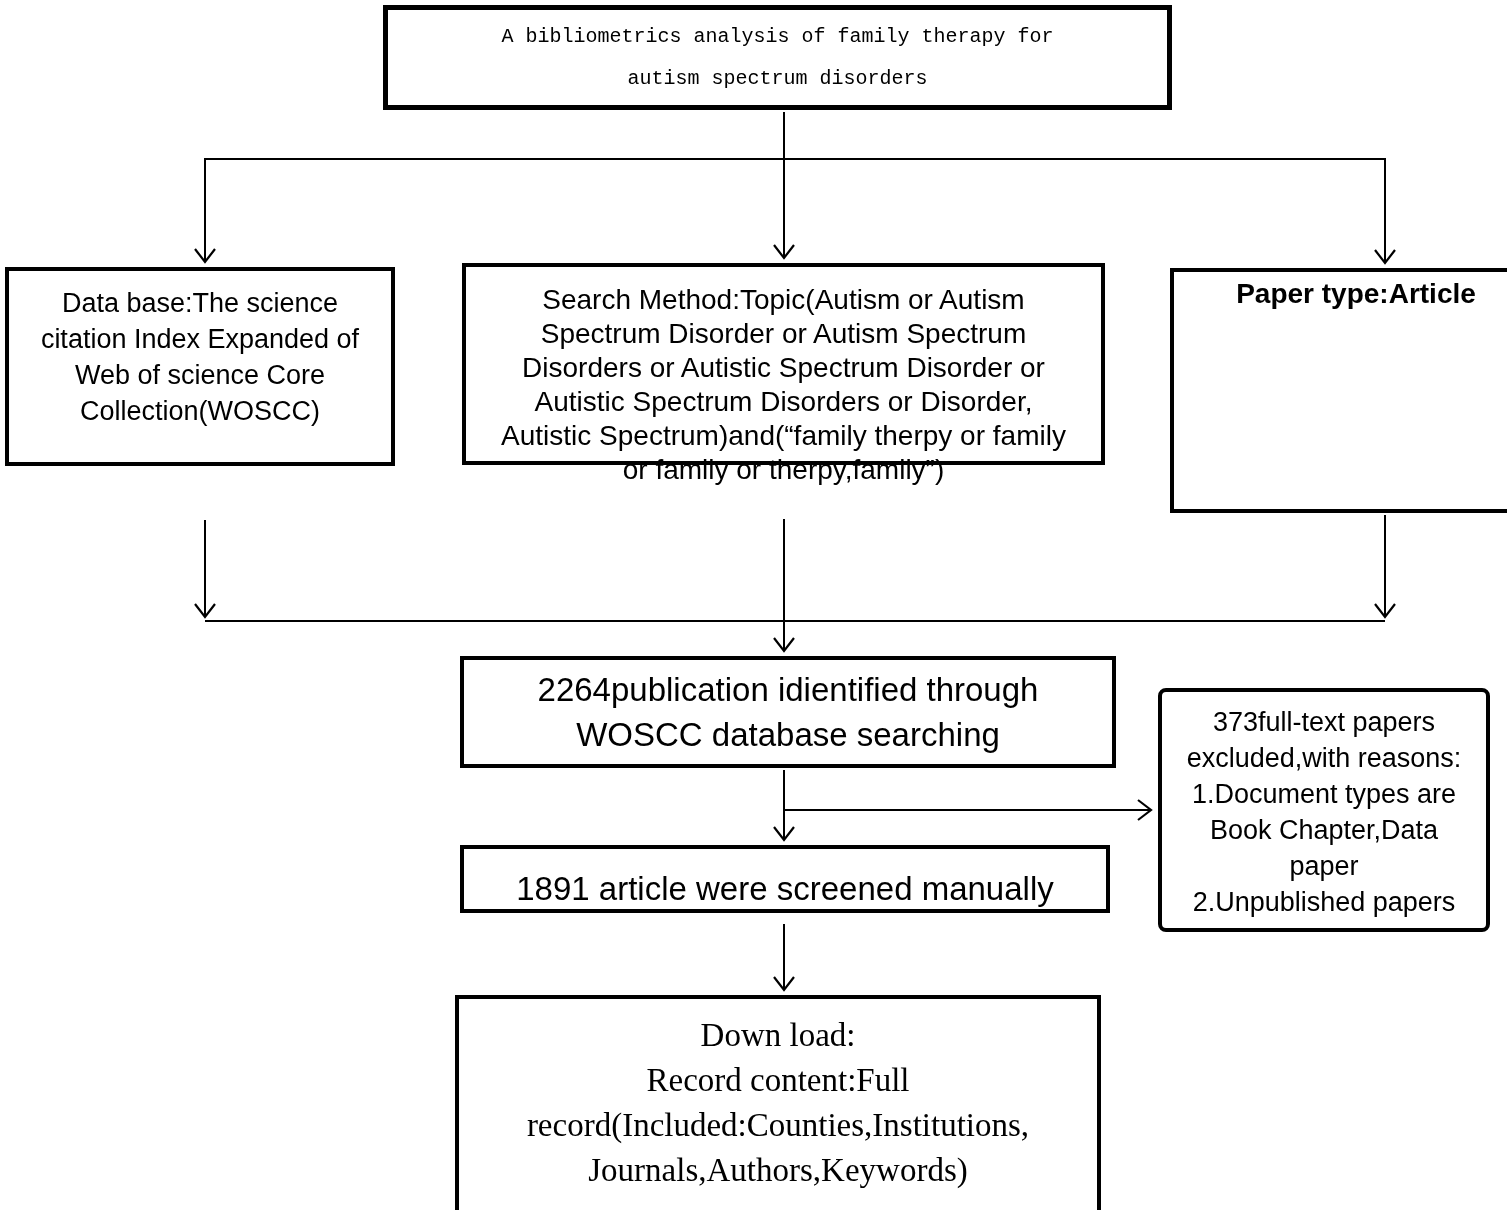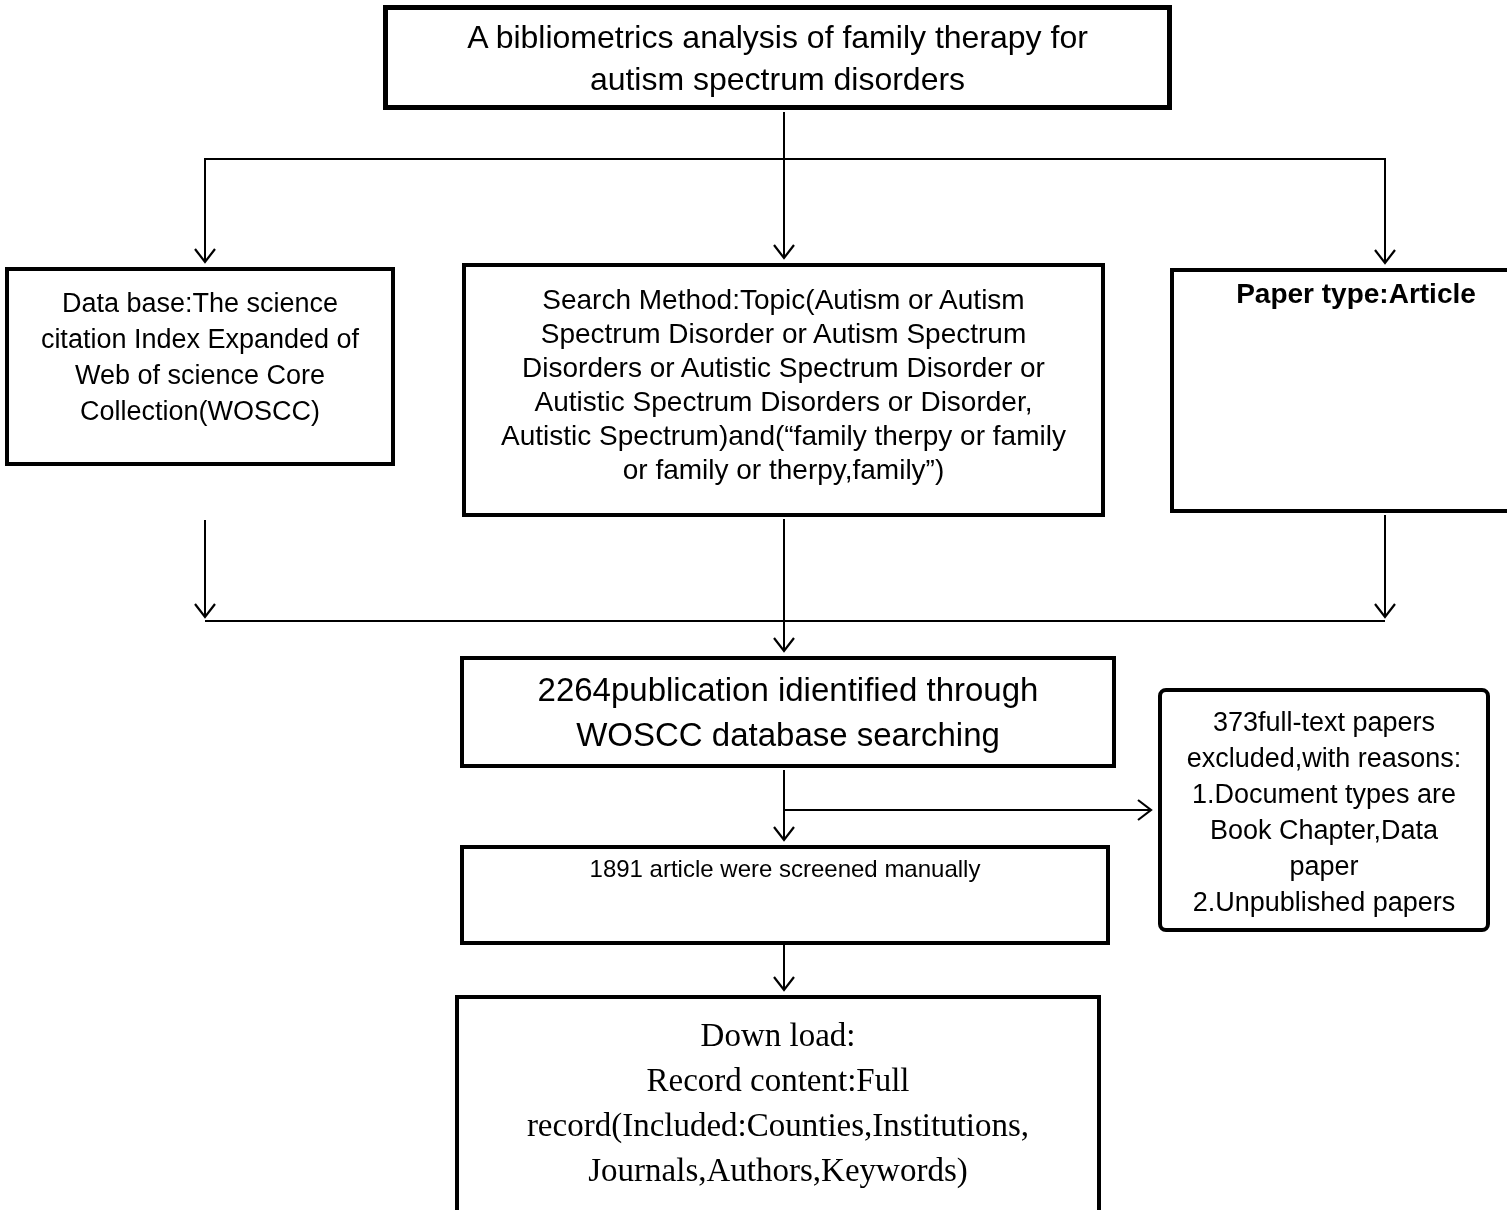--- a/index.html
+++ b/index.html
@@ -34,30 +34,31 @@
     text-align: center;
     color: #000000;
   }
   .box .txt {
     white-space: pre-line;
     width: 100%;
   }
   #box-title {
     left: 383px; top: 5px; width: 789px; height: 105px;
     border-width: 5px;
-    font-size: 32px; line-height: 42px;
+    font-size: 20px; line-height: 42px;
     justify-content: center;
+    font-family: Liberation Mono, monospace;
   }
   #box-database {
     left: 5px; top: 267px; width: 390px; height: 199px;
     font-size: 27px; line-height: 36px;
     padding-top: 14px;
   }
   #box-search {
-    left: 462px; top: 263px; width: 643px; height: 254px;
+    left: 462px; top: 263px; width: 643px; height: 202px;
     font-size: 28px; line-height: 34px;
     padding-top: 16px;
   }
   #box-paper {
     left: 1170px; top: 268px; width: 372px; height: 245px;
     font-size: 28px; line-height: 36px;
     padding-top: 4px;
     font-weight: bold;
   }
   #box-identified {
@@ -65,23 +66,23 @@
     font-size: 33px; line-height: 45px;
     justify-content: center;
   }
   #box-excluded {
     left: 1158px; top: 688px; width: 332px; height: 244px;
     font-size: 27px; line-height: 36px;
     padding-top: 12px;
     border-radius: 8px;
   }
   #box-screened {
-    left: 460px; top: 845px; width: 650px; height: 100px;
-    font-size: 24px; line-height: 40px;
-    justify-content: flex-start;
+    left: 460px; top: 845px; width: 650px; height: 68px;
+    font-size: 33px; line-height: 40px;
+    justify-content: flex-end;
   }
   #box-download {
     left: 455px; top: 995px; width: 646px; height: 222px;
     font-size: 33px; line-height: 45px;
     padding-top: 14px;
     font-family: Liberation Serif, serif;
   }
 </style>
 </head>
 <body>

